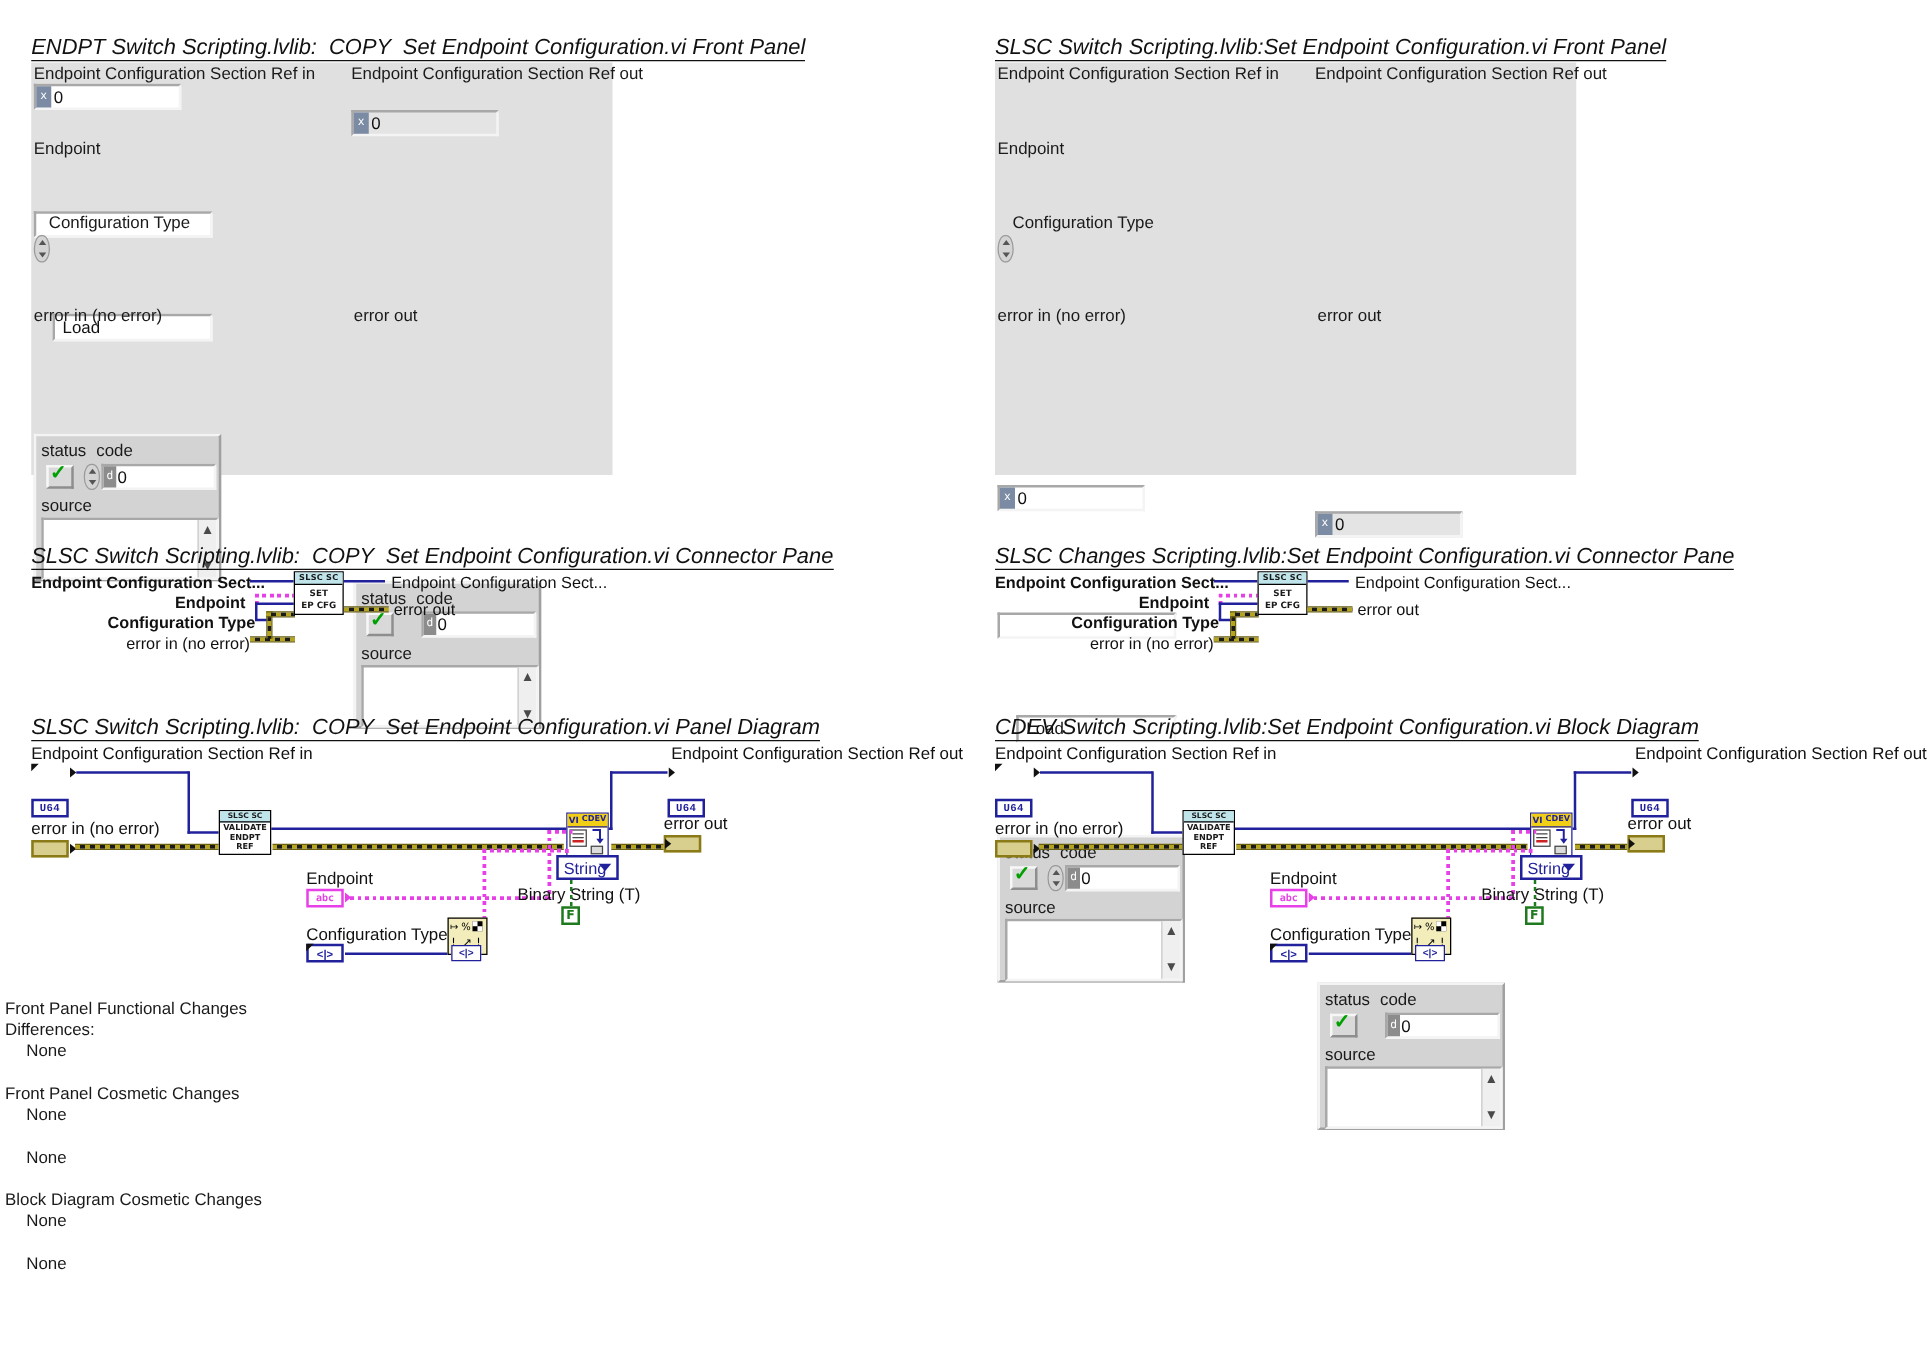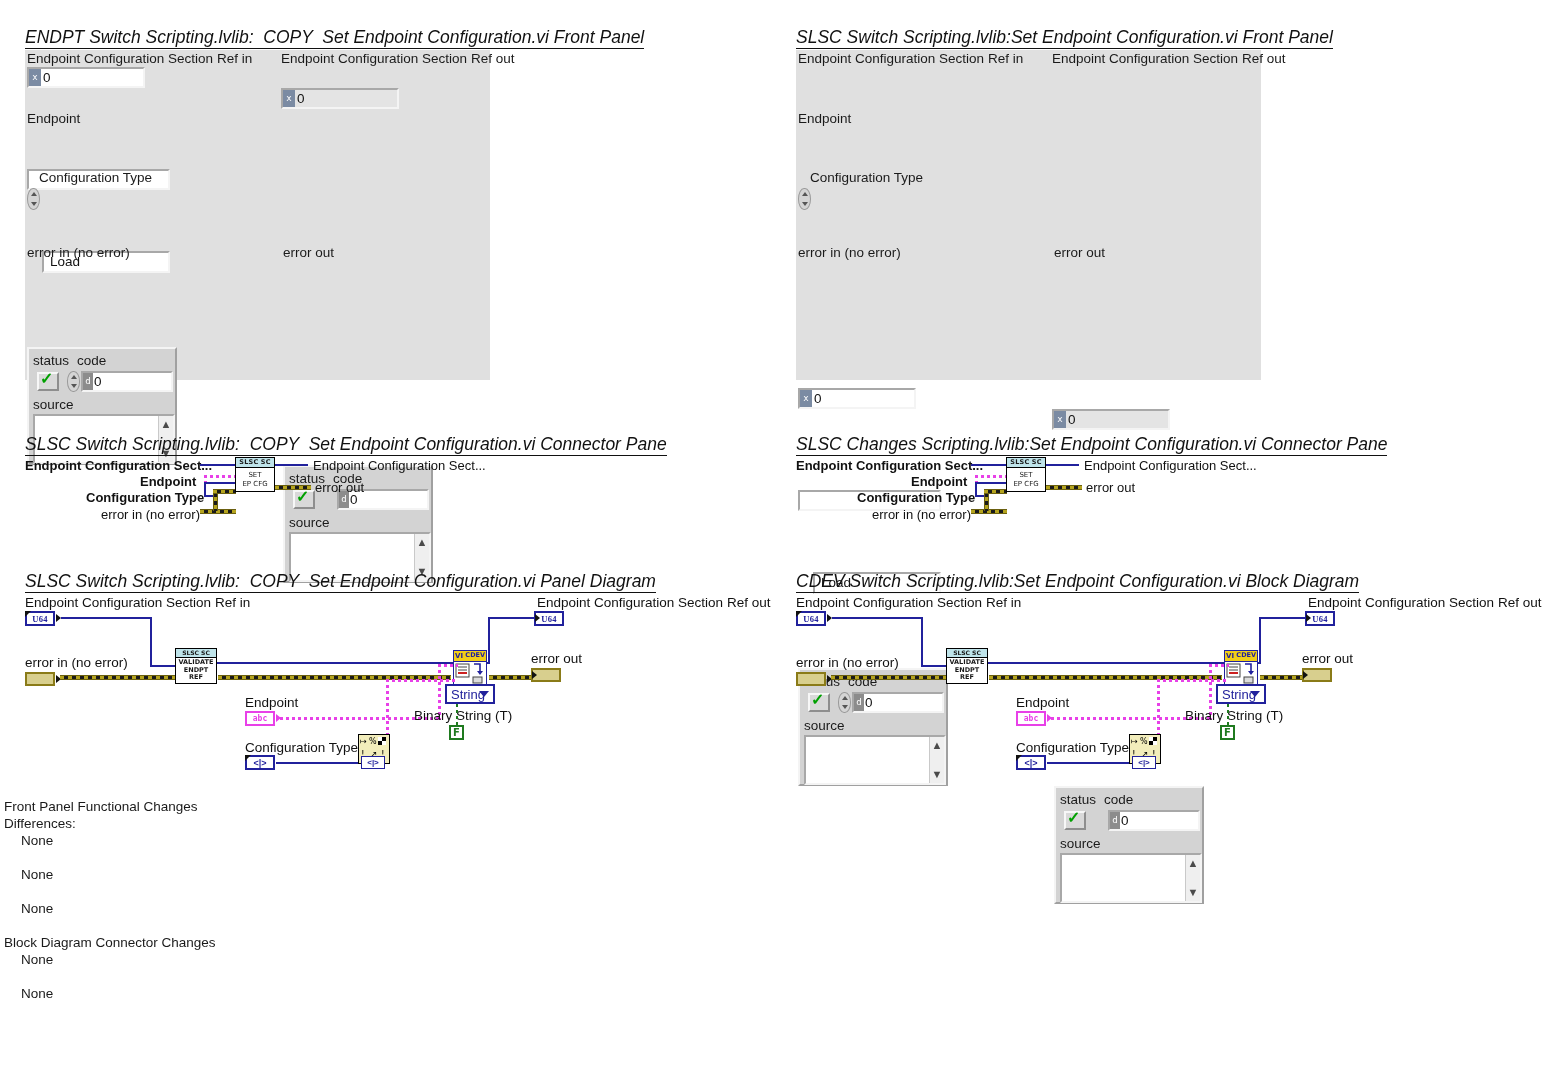--- a/index.html
+++ b/index.html
@@ -192,21 +192,21 @@
     background: #bfe4ea;
     font-size: 6.5px;
     font-weight: bold;
     letter-spacing: .2px;
     line-height: 9px;
     font-family: "DejaVu Sans", sans-serif;
     border-bottom: 1px solid #000;
   }
   .cp-icon .bd {
     font-size: 7px;
-    font-weight: normal;
+    font-weight: bold;
     line-height: 8.5px;
     padding-top: 3px;
     font-family: "DejaVu Sans", sans-serif;
   }
   .wire { position: absolute; }
   .w-blue { background: #21219c; }
 
   
   .w-err-h {
     position: absolute;
@@ -256,22 +256,23 @@
     display: flex;
     align-items: center;
     justify-content: center;
   }
   .term-u64 {
     border: 2px solid #21219c;
     background: #ffffff;
     color: #21219c;
     font-size: 8.5px;
     font-weight: bold;
-    font-family: Liberation Serif, serif;
+    font-family: Liberation Mono, monospace;
     letter-spacing: .3px;
+    margin-top: 28px;
   }
   .term-err {
     border: 2px solid #8a7b18;
     background: #d8cf8e;
     box-sizing: border-box;
   }
   .term-str {
     border: 2px solid #e840e8;
     background: #ffffff;
     color: #e840e8;
@@ -800,24 +801,25 @@
   <div class="w-green-v" style="left:456px; top:110px; height:22px;"></div>
 </div>
 
 <div class="abs" style="left:4px; top:798px; width:400px;">
   <div class="diff-line" style="margin-top:0;">Front Panel Functional Changes</div>
 
   <div class="diff-line">Differences:</div>
   <div class="diff-line diff-val">None</div>
   <div style="height:17px;"></div>
 
+  <div class="diff-line">Front Panel Cosmetic Changes</div>
   <div class="diff-line diff-val">None</div>
   <div style="height:17px;"></div>
 
   <div class="diff-line diff-val">None</div>
   <div style="height:17px;"></div>
 
-  <div class="diff-line">Block Diagram Connector Changes</div>
+  <div class="diff-line">Block Diagram Cosmetic Changes</div>
   <div class="diff-line diff-val">None</div>
   <div style="height:17px;"></div>
 
   <div class="diff-line diff-val">None</div>
 </div>
 
 </body></html>

